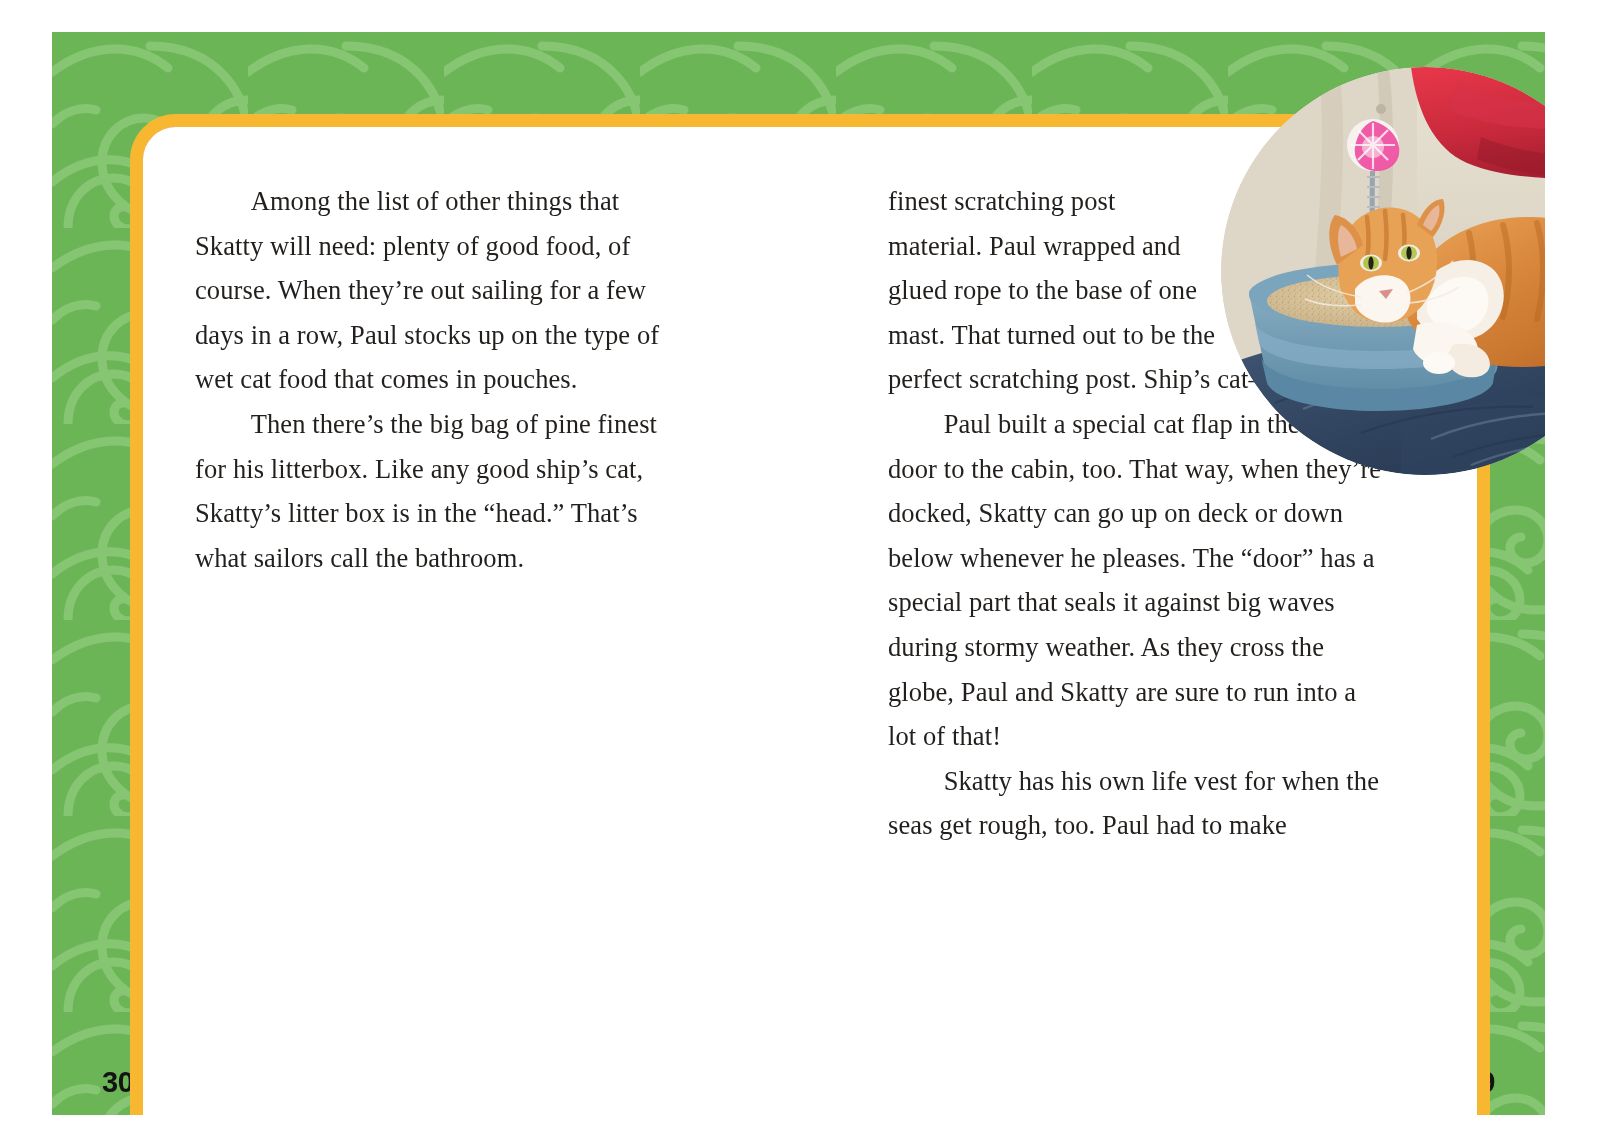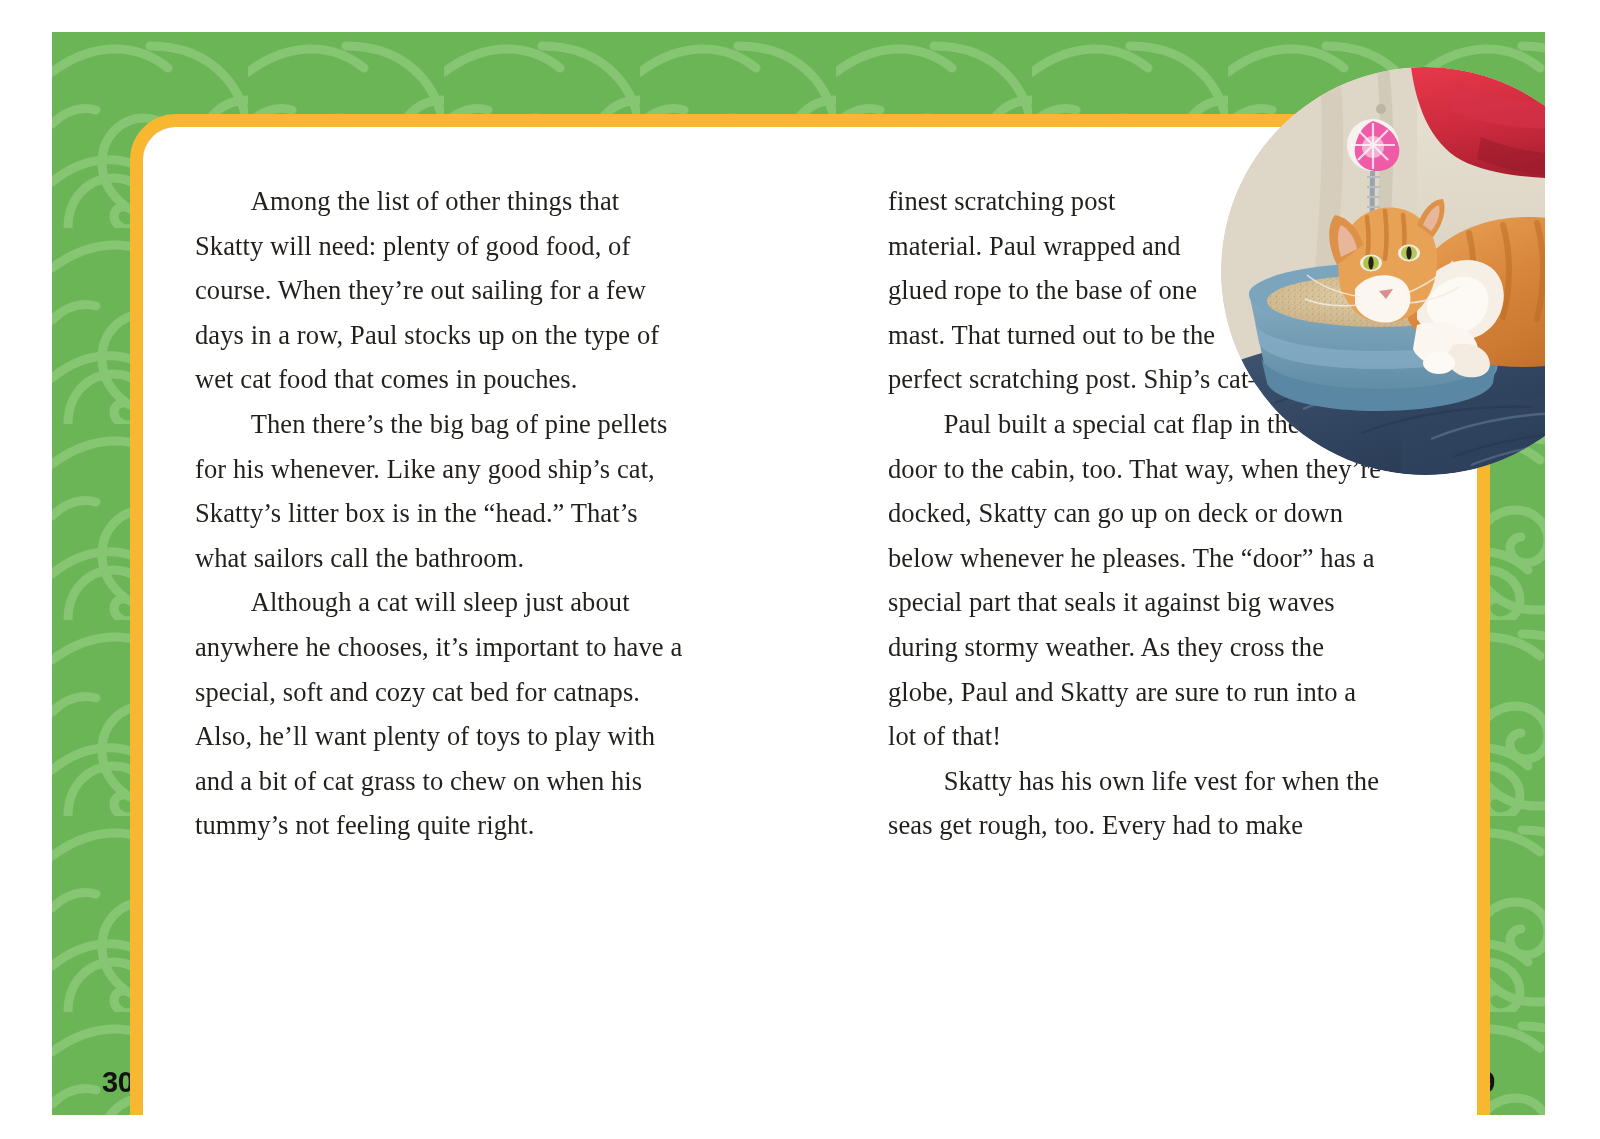--- a/index.html
+++ b/index.html
@@ -166,29 +166,28 @@
 
   <div class="page-number" id="page-number-left">30</div>
   <div class="page-number" id="page-number-right">19</div>
 
   <div id="card">
     <div id="card-inner">
       <div class="columns">
 
         <div class="col col-left">
           <p>Among the list of other things that Skatty will need: plenty of good food, of course. When they’re out sailing for a few days in a row, Paul stocks up on the type of wet cat food that comes in pouches.</p>
-          <p>Then there’s the big bag of pine pellets for his whenever. Like any good ship’s cat, Skatty’s litter box is in the “head.” That’s what sailors call the bathroom.</p>
-          <p>Although a cat will sleep just about anywhere he chooses, it’s important to have a special, soft and cozy cat bed for catnaps. Also, he’ll want plenty of toys to play with and a bit of cat grass to chew on when his tummy’s not feeling quite right.</p>
+          <p>Then there’s the big bag of pine finest for his litterbox. Like any good ship’s cat, Skatty’s litter box is in the “head.” That’s what sailors call the bathroom.</p>
         </div>
 
         <div class="col col-right">
           <div class="photo-float"></div>
           <p style="text-indent:0">finest scratching post material. Paul wrapped and glued rope to the base of one mast. That turned out to be the perfect scratching post. Ship’s cat–approved!</p>
           <p>Paul built a special cat flap in the main door to the cabin, too. That way, when they’re docked, Skatty can go up on deck or down below whenever he pleases. The “door” has a special part that seals it against big waves during stormy weather. As they cross the globe, Paul and Skatty are sure to run into a lot of that!</p>
-          <p>Skatty has his own life vest for when the seas get rough, too. Every had to make</p>
+          <p>Skatty has his own life vest for when the seas get rough, too. Paul had to make</p>
         </div>
 
       </div>
     </div>
 
     <div id="photo">
       <svg viewBox="0 0 408 408" aria-hidden="true">
         <defs>
           <clipPath id="circclip">
               <circle cx="204" cy="204" r="204"></circle>

